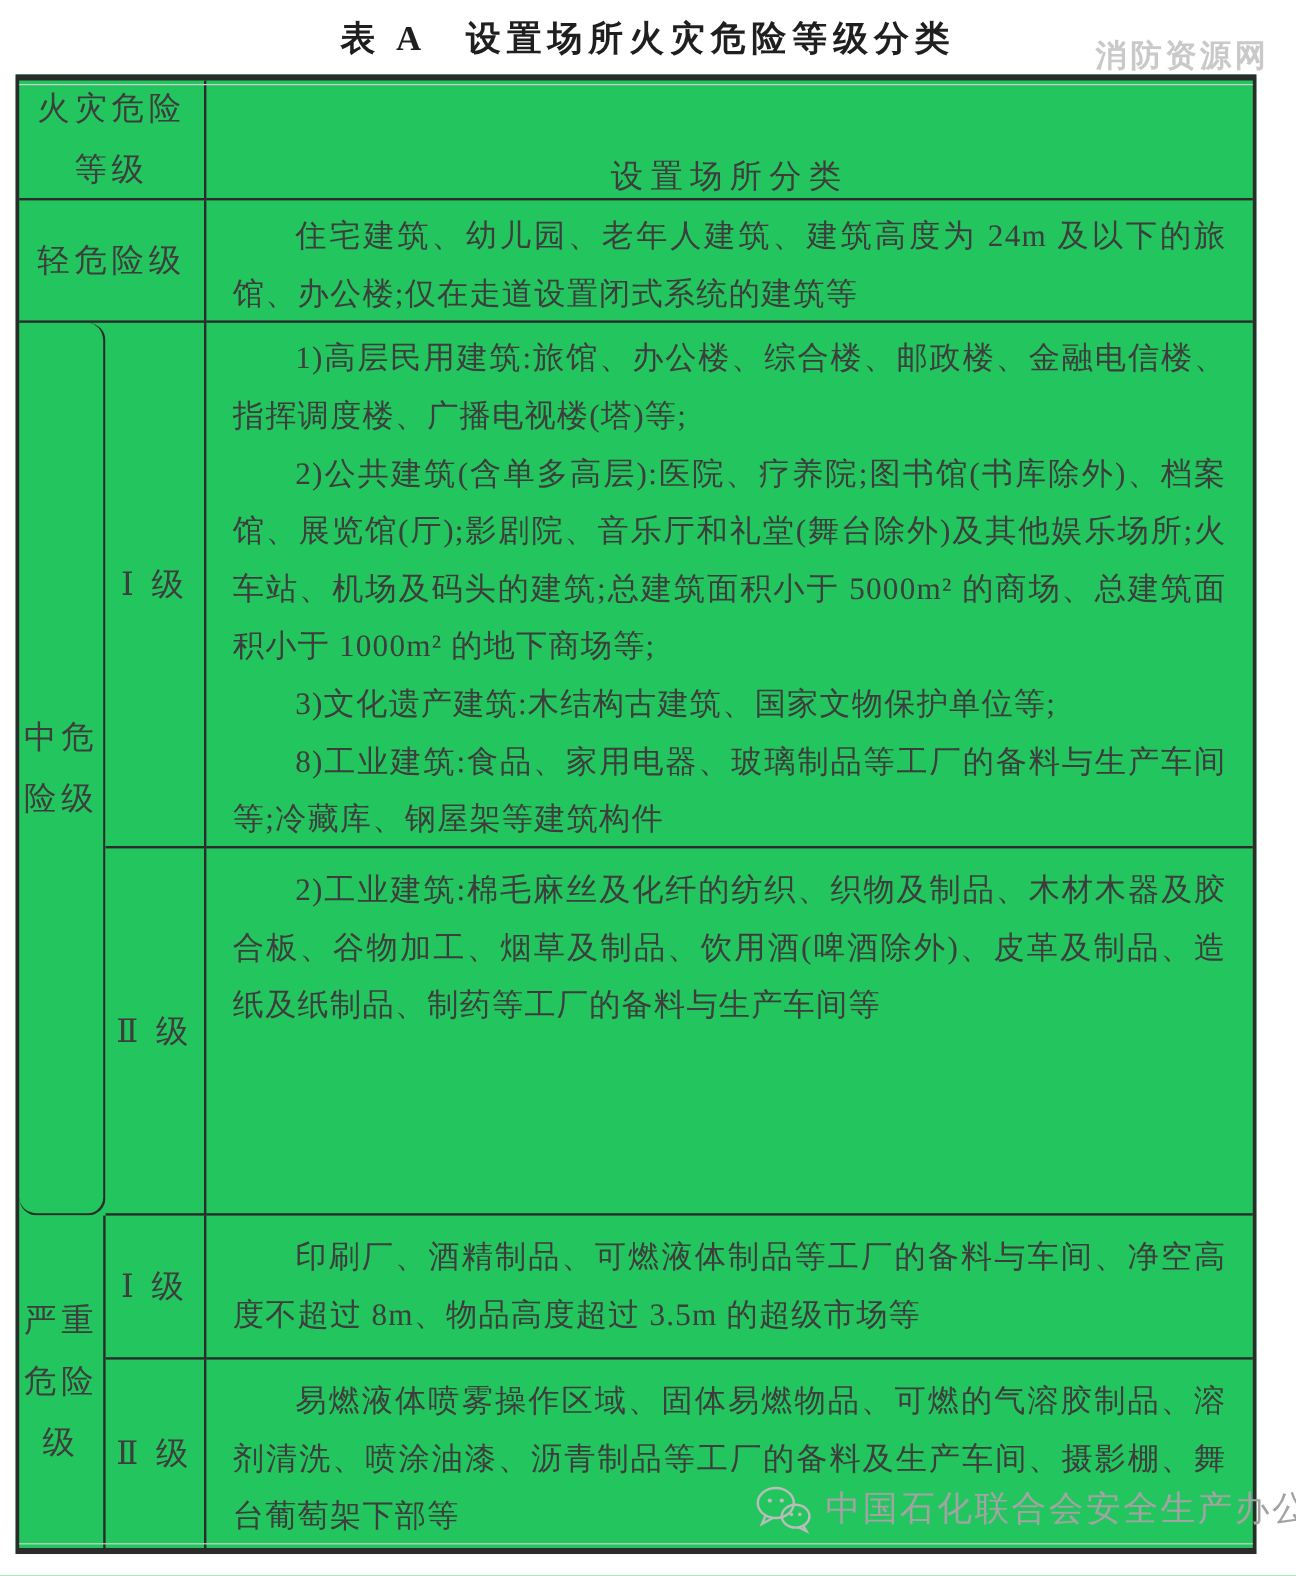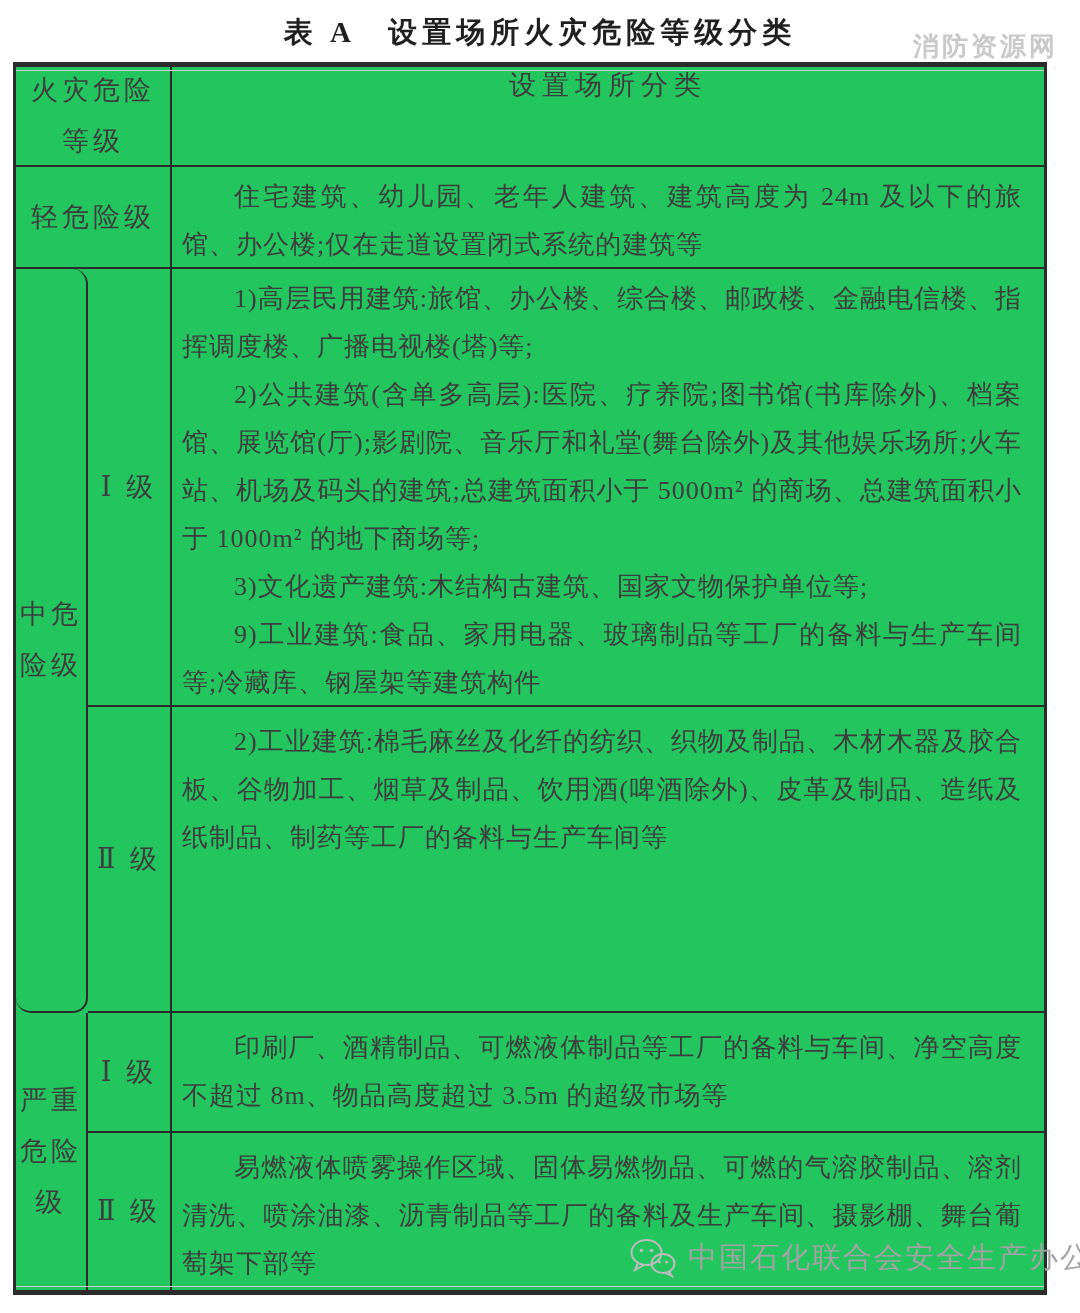--- a/index.html
+++ b/index.html
@@ -79,36 +79,37 @@
     color: var(--color-text);
   }
   .lab .wrap2 {
     width: 70px;
     word-break: break-all;
     text-align: center;
   }
   .lab .nowrap { white-space: nowrap; }
 
   .content {
-    padding: 6px 22px 4px 10px;
+    padding: 6px 22px 4px 22px;
     font-size: 26px;
     line-height: 48px;
     letter-spacing: 1px;
     text-align: justify;
     color: var(--color-text);
   }
   .content p { margin: 0; text-indent: 2em; }
   .content.vpad { padding-top: 11px; }
 
   .hdr-center {
     display: flex;
-    align-items: flex-start;
+    align-items: flex-end;
     justify-content: center;
     font-size: 27px;
     letter-spacing: 6px;
+    margin-top: 30px;
   }
 
   .wm-bottom {
     position: absolute;
     left: 628px; top: 1236px;
     display: flex;
     align-items: center;
     gap: 10px;
     color: var(--color-watermark_bottom);
     font-size: 29px;
@@ -160,21 +161,21 @@
   <div class="cell lab g3-1">
     <div class="wrap2">中危险级</div>
   </div>
   <div class="cell lab g3-2">
     <div class="nowrap">Ⅰ 级</div>
   </div>
   <div class="cell content no-r g3-3">
     <p>1)高层民用建筑:旅馆、办公楼、综合楼、邮政楼、金融电信楼、指挥调度楼、广播电视楼(塔)等;</p>
     <p>2)公共建筑(含单多高层):医院、疗养院;图书馆(书库除外)、档案馆、展览馆(厅);影剧院、音乐厅和礼堂(舞台除外)及其他娱乐场所;火车站、机场及码头的建筑;总建筑面积小于 5000m² 的商场、总建筑面积小于 1000m² 的地下商场等;</p>
     <p>3)文化遗产建筑:木结构古建筑、国家文物保护单位等;</p>
-    <p>9)工业建筑:食品、家用电器、玻璃制品等工厂的备料与生产车间等;冷藏库、钢屋架等建筑构件</p>
+    <p>8)工业建筑:食品、家用电器、玻璃制品等工厂的备料与生产车间等;冷藏库、钢屋架等建筑构件</p>
   </div>
   <div class="cell lab g4-2">
     <div class="nowrap">Ⅱ 级</div>
   </div>
   <div class="cell content vpad no-r g4-3">
     <p>2)工业建筑:棉毛麻丝及化纤的纺织、织物及制品、木材木器及胶合板、谷物加工、烟草及制品、饮用酒(啤酒除外)、皮革及制品、造纸及纸制品、制药等工厂的备料与生产车间等</p>
   </div>
 
   <div class="cell lab no-b g5-1">
     <div class="wrap2">严重危险级</div>

